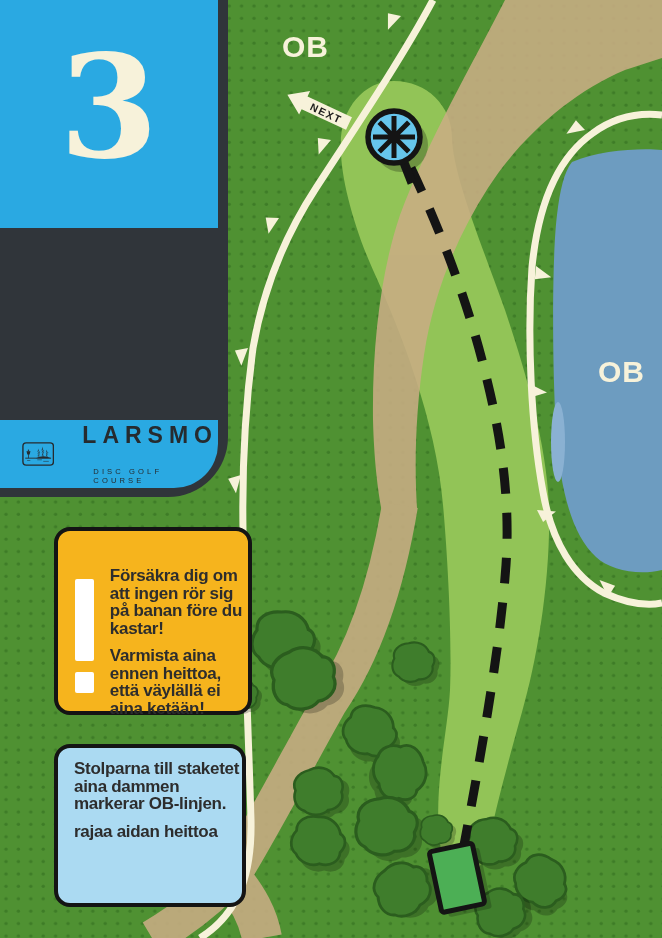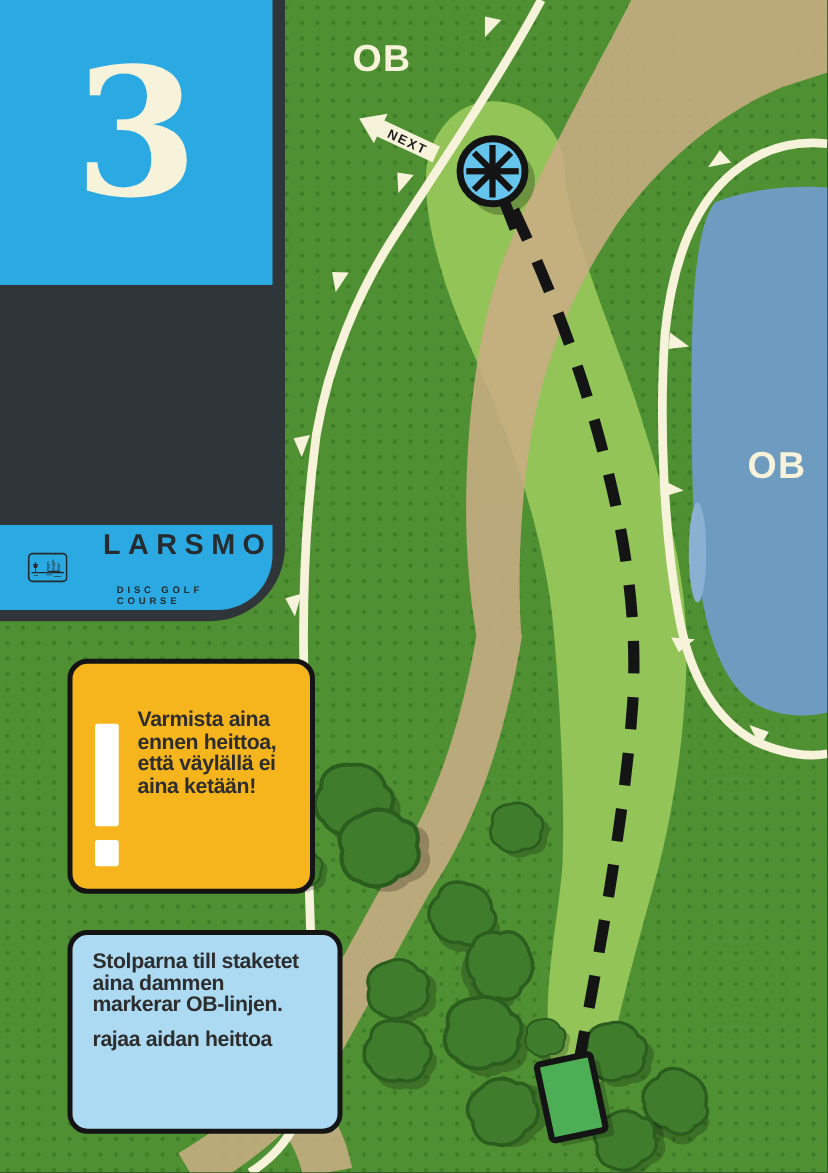--- a/index.html
+++ b/index.html
@@ -18,32 +18,32 @@
   .stats-box{position:absolute;left:0;top:228px;width:218px;height:192px;
            color:#f7f2da;text-align:center;font-family:"DejaVu Serif",serif;font-weight:bold;}
   .par{font-size:47px;line-height:1;margin-top:28px;}
   .stat-divider{width:164px;height:5px;background:#f7f2da;margin:8px auto 4px auto;}
   .distance{font-size:47px;line-height:1;}
   .elevation{font-size:29px;margin-top:7px;display:flex;align-items:center;justify-content:center;gap:10px;}
   .elev-arrow{font-family:"DejaVu Sans",sans-serif;font-size:25px;font-weight:bold;}
   .logo-box{position:absolute;left:0;top:420px;width:218px;height:68px;background:#2aa9e2;
            border-bottom-right-radius:44px;display:flex;align-items:center;padding-left:22px;gap:28px;}
   .logo-name{color:#262b2f;font-size:23px;font-weight:bold;letter-spacing:6px;line-height:1;}
-  .logo-sub{color:#262b2f;font-size:7.6px;font-weight:bold;letter-spacing:3.1px;margin-top:20px;padding-left:11px;}
+  .logo-sub{color:#262b2f;font-size:7.6px;font-weight:normal;letter-spacing:3.1px;margin-top:20px;padding-left:11px;}
 
   
   .note-box{position:absolute;border:4px solid #141414;border-radius:16px;z-index:6;}
   .warning-box{left:54px;top:527px;width:198px;height:188px;background:#f6b41d;
            display:flex;padding:36px 6px 0 14px;gap:12px;}
   .bang-col{width:26px;display:flex;flex-direction:column;align-items:center;padding-top:12px;}
   .bang-bar{width:19px;height:82px;background:#ffffff;border-radius:2px;}
   .bang-dot{width:19px;height:21px;background:#ffffff;border-radius:2px;margin-top:11px;}
   .note-text{font-size:17px;font-weight:bold;color:#2d2d2d;line-height:17.5px;letter-spacing:-0.3px;white-space:nowrap;}
   .note-text .para{margin-bottom:10px;}
-  .info-box{left:54px;top:744px;width:220px;height:163px;background:#abdaf2;
+  .info-box{left:54px;top:744px;width:192px;height:163px;background:#abdaf2;
            padding:12px 4px 16px 16px;}
   .info-box .note-text{line-height:17.5px;}
 </style>
 </head>
 <body>
 
 <div id="stage">
 
   <svg id="map-svg" width="662" height="938" viewBox="0 0 662 938">
     <defs>
@@ -222,20 +222,26 @@
     </div>
   </div>
 
   <div class="note-box warning-box">
     <div class="bang-col">
       <div class="bang-bar"></div>
       <div class="bang-dot"></div>
     </div>
     <div class="note-text">
       <div class="para">
+        <div>Försäkra dig om</div>
+        <div>att ingen rör sig</div>
+        <div>på banan före du</div>
+        <div>kastar!</div>
+      </div>
+      <div class="para">
         <div>Varmista aina</div>
         <div>ennen heittoa,</div>
         <div>että väylällä ei</div>
         <div>aina ketään!</div>
       </div>
     </div>
   </div>
 
   <div class="note-box info-box">
     <div class="note-text">

